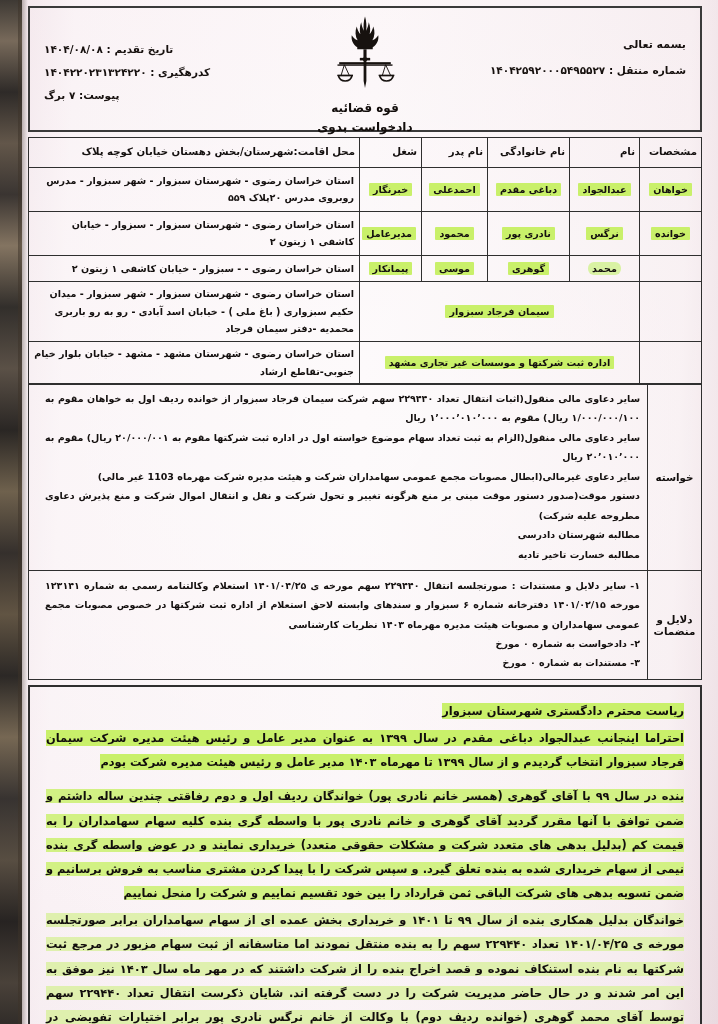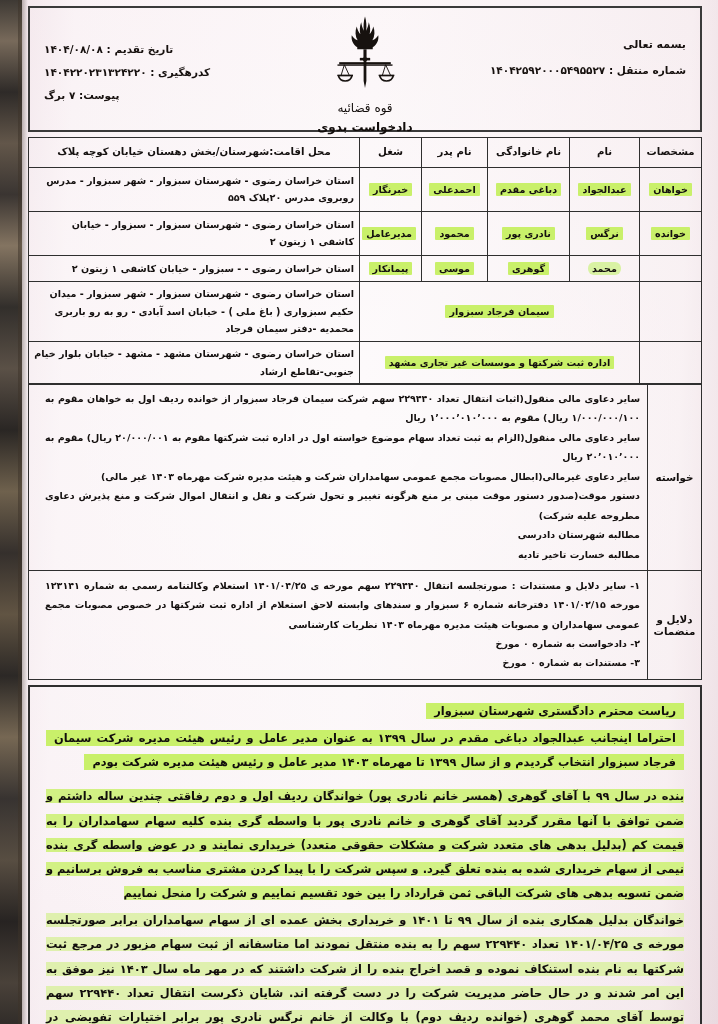--- a/index.html
+++ b/index.html
@@ -84,21 +84,21 @@
 
   .emblem-box {
     position: absolute;
     left: 50%; transform: translateX(-50%);
     top: 6px;
     width: 170px;
     text-align: center;
   }
   .emblem-svg { display:block; margin: 0 auto; }
   .emblem-t1 {
-    font-size: 12px; font-weight: normal; color: #120d0b;
+    font-size: 12px; font-weight: bold; color: #120d0b;
     margin-top: 1px;
   }
   .emblem-t2 {
     font-size: 12px; font-weight: bold; color: #120d0b;
     margin-top: 5px;
   }
 
   
   table.parties {
     width: 100%;
@@ -110,21 +110,21 @@
   table.parties th, table.parties td {
     border: 1.6px solid #2f2f2f;
     padding: 3px 5px;
     font-size: 9.6px;
     color: #14100f;
     vertical-align: middle;
     line-height: 1.85;
   }
   table.parties th {
     font-weight: bold;
-    text-align: center;
+    text-align: right;
     font-size: 10.2px;
     padding: 5px 4px;
   }
   td.ctr { text-align: center; font-weight: bold; }
   td.addr { text-align: right; font-weight: bold; font-size: 9.4px; line-height: 1.95; }
   .hl {
     background: #c9f06a;
     padding: 1px 4px;
     border-radius: 1px;
     display: inline;
@@ -178,21 +178,21 @@
     color: #110d0c;
     text-justify: inter-word;
   }
   .letter p.nojust { text-align: right; }
   .spacer-p { height: 7px; }
 
   .gl {           
     background: #c9f06a;
     box-decoration-break: clone;
     -webkit-box-decoration-break: clone;
-    padding: 1px 8px;
+    padding: 1px 0;
   }
   .gl2 { background: #d2f184; }
   .gl3 { background: #dff0ae; }
 </style>
 </head>
 <body>
 
 <div id="page">
   <div id="paper-tint"></div>
   <div id="scan-edge"></div>
@@ -322,21 +322,21 @@
       <colgroup>
           <col style="width:54px">
           <col>
         </colgroup>
       <tbody>
           <tr>
         <td class="sec-label">خواسته</td>
         <td class="sec-body">
           <span class="ln just">سایر دعاوی مالی منقول(اثبات انتقال تعداد ۲۲۹۴۴۰ سهم شرکت سیمان فرجاد سبزوار از خوانده ردیف اول به خواهان مقوم به ۱/۰۰۰/۰۰۰/۱۰۰ ریال) مقوم به ۱٬۰۰۰٬۰۱۰٬۰۰۰ ریال</span>
           <span class="ln just">سایر دعاوی مالی منقول(الزام به ثبت تعداد سهام موضوع خواسته اول در اداره ثبت شرکتها مقوم به ۲۰/۰۰۰/۰۰۱ ریال) مقوم به ۲۰٬۰۱۰٬۰۰۰ ریال</span>
-          <span class="ln">سایر دعاوی غیرمالی(ابطال مصوبات مجمع عمومی سهامداران شرکت و هیئت مدیره شرکت مهرماه ۱۴۰۳ غیر مالی)</span>
+          <span class="ln">سایر دعاوی غیرمالی(ابطال مصوبات مجمع عمومی سهامداران شرکت و هیئت مدیره شرکت مهرماه 1103 غیر مالی)</span>
           <span class="ln">دستور موقت(صدور دستور موقت مبنی بر منع هرگونه تغییر و تحول شرکت و نقل و انتقال اموال شرکت و منع پذیرش دعاوی مطروحه علیه شرکت)</span>
           <span class="ln">مطالبه شهرستان دادرسی</span>
           <span class="ln">مطالبه خسارت تاخیر تادیه</span>
         </td>
       </tr>
     </tbody>
       </table>
 
     <table class="section">
       <colgroup>

